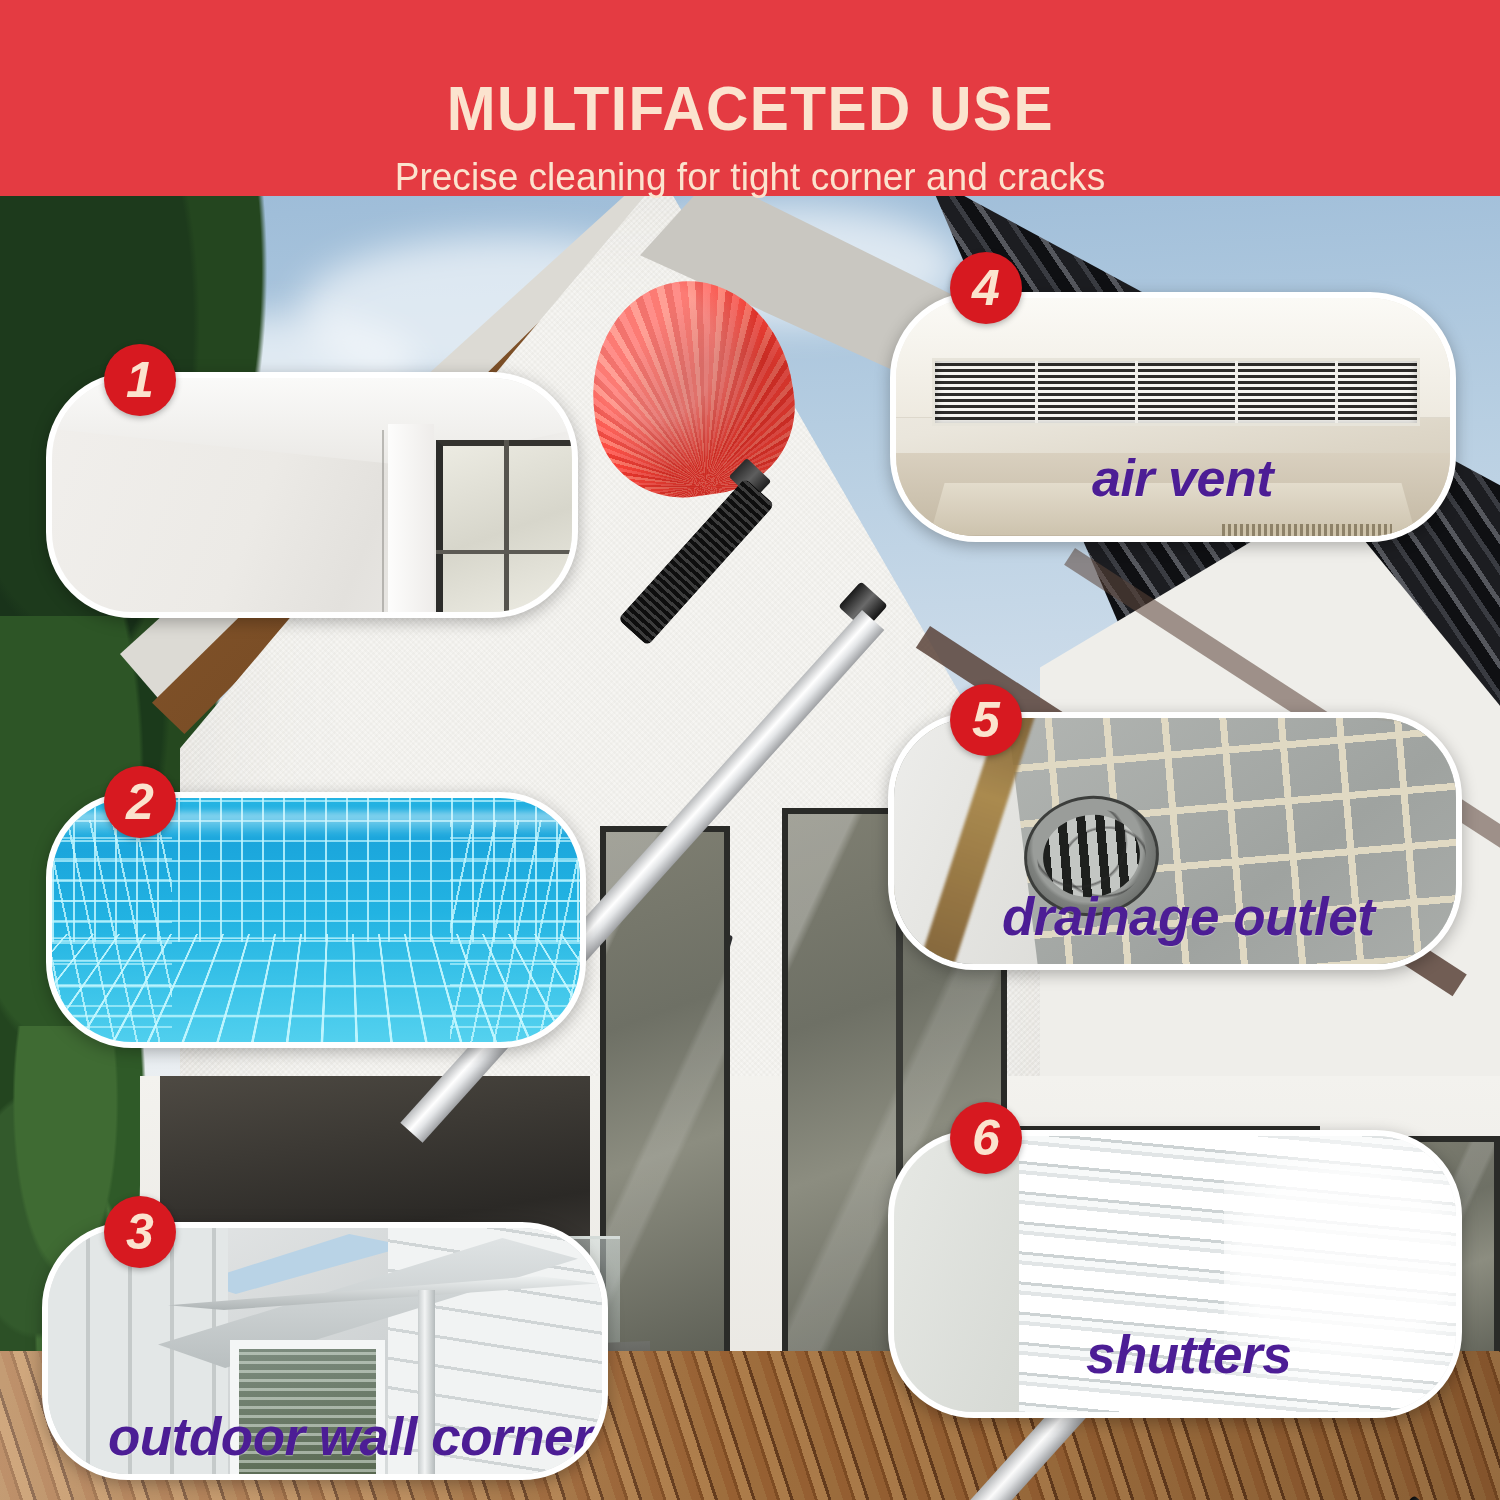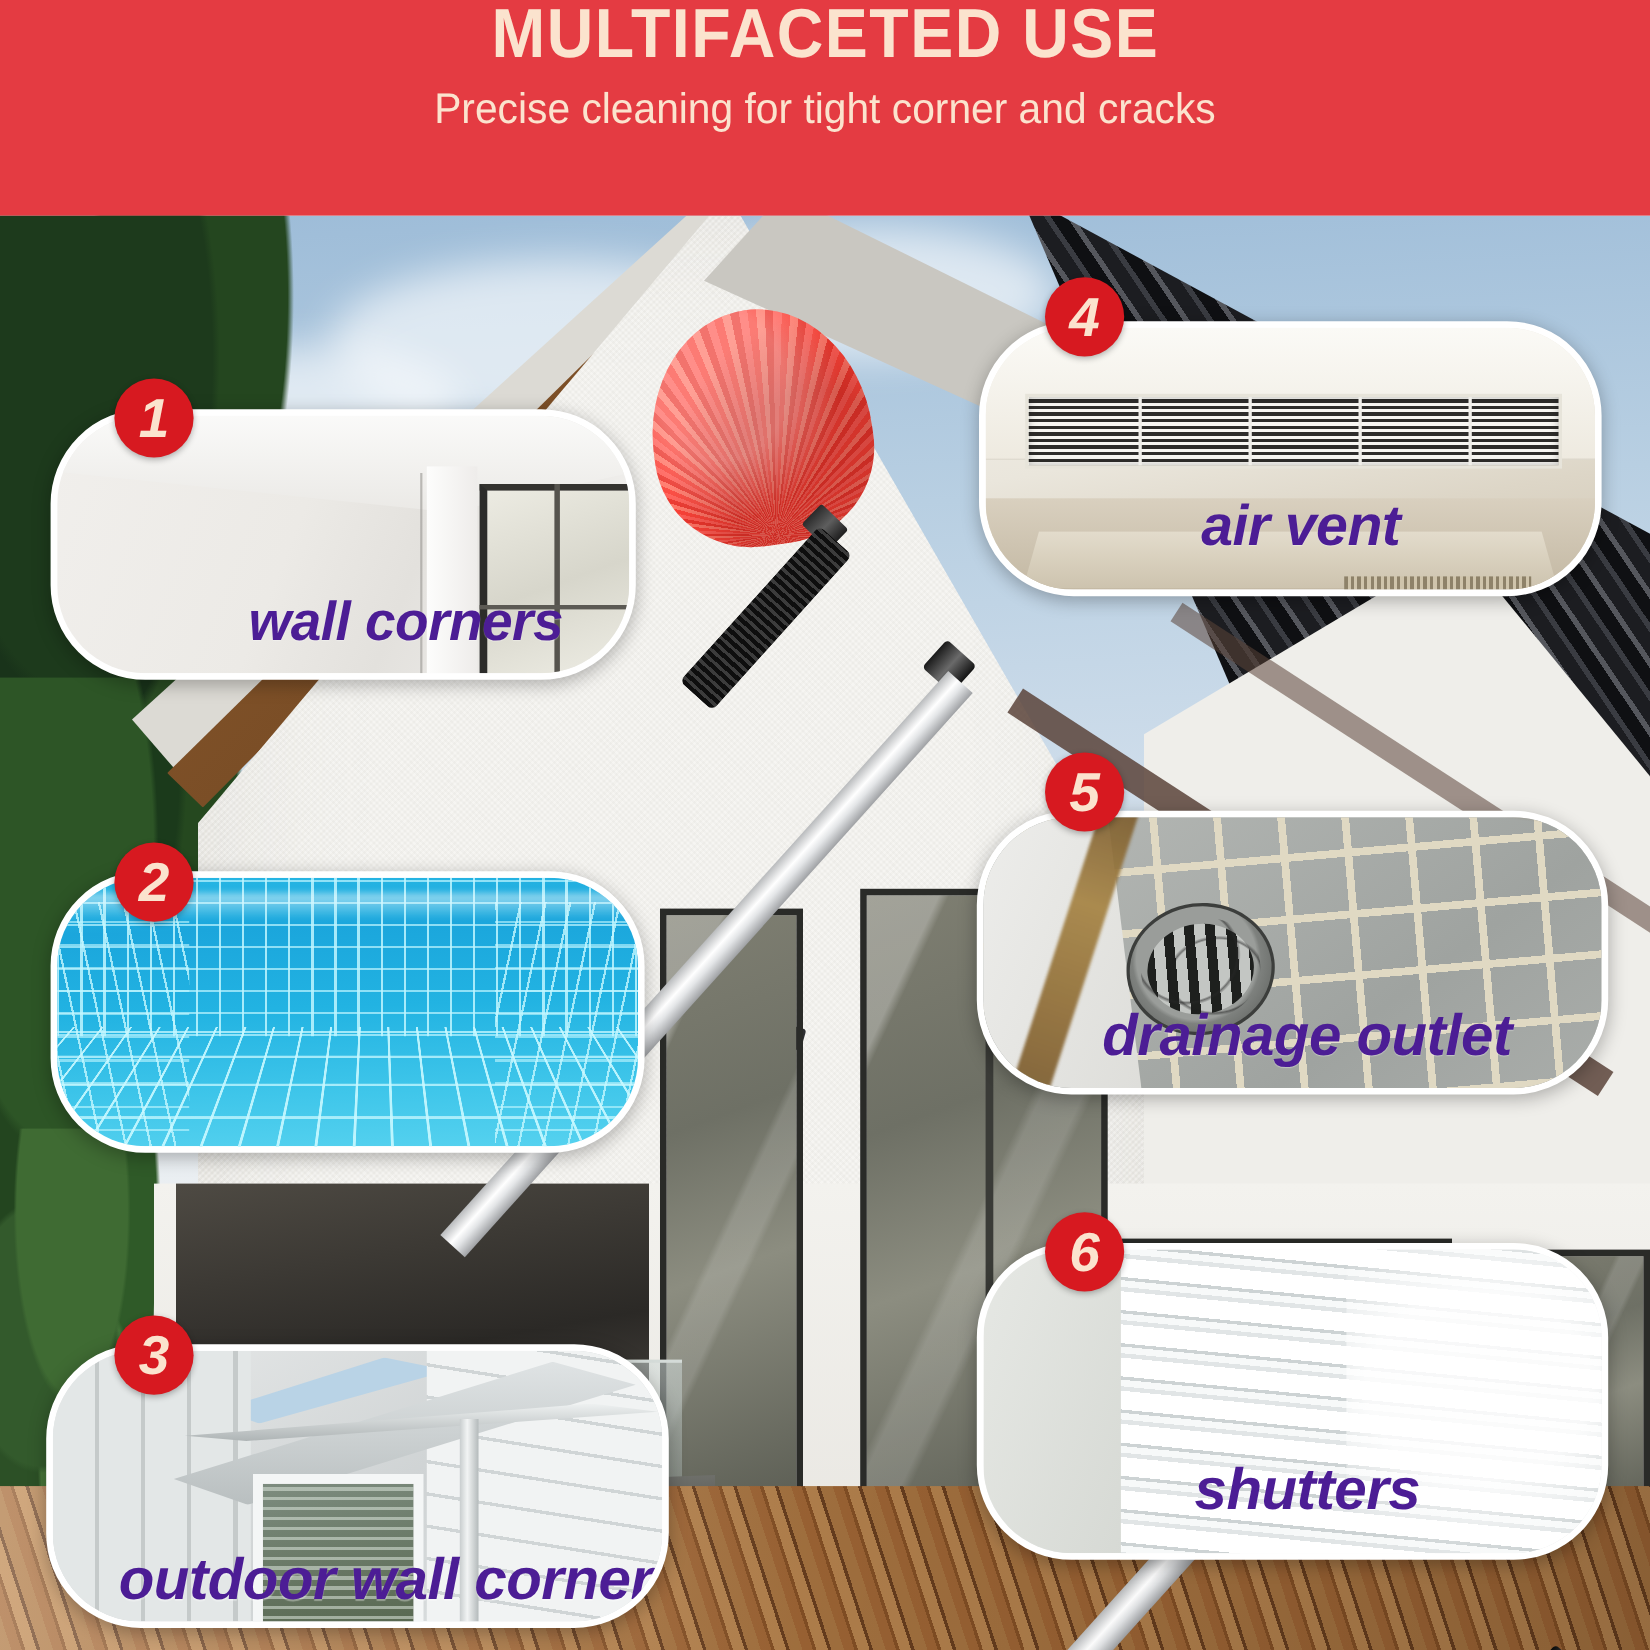--- a/index.html
+++ b/index.html
@@ -8,21 +8,21 @@
   body {
     font-family:"Liberation Sans", sans-serif;
     background:#fff;
     position:relative;
   }
 
   
   #banner{
     position:absolute; left:0; top:0; width:1500px; height:196px;
     background:#e43b42; z-index:60;
-    display:flex; flex-direction:column; align-items:center; justify-content:flex-start;
+    display:flex; flex-direction:column; align-items:center; justify-content:flex-end;
   }
   #banner-title{
     color:#fbe3ce;
     font-size:63px;
     font-weight:bold;
     letter-spacing:1.5px;
     line-height:1;
     transform:scaleX(.93);
     font-family:"Liberation Sans", sans-serif;
     white-space:nowrap;
@@ -402,21 +402,21 @@
     background:linear-gradient(180deg,#e3dccc,#cdc3ae);
     clip-path:polygon(3% 0%, 97% 0%, 100% 100%, 0% 100%);
   }
   #c4 .minigrille{
     position:absolute;left:326px;bottom:-2px;width:170px;height:14px;
     background:repeating-linear-gradient(90deg,#8e8269 0 3px,#cfc4ab 3px 6px);
   }
   #c4 .cap{left:196px;top:150px;font-size:52px;}
 
   
-  #c5{left:888px; top:712px; width:574px; height:258px;margin-top:25px;}
+  #c5{left:888px; top:712px; width:574px; height:258px;}
   #c5 .photo{background:linear-gradient(160deg,#d5d6d3,#b9bbb7 60%,#c9cbc7);}
   #c5 .tiles{
     position:absolute;left:-60px;top:-40px;width:760px;height:400px;
     background:
       repeating-linear-gradient(92deg, #e0d9c3 0 7px, transparent 7px 58px),
       repeating-linear-gradient(2deg, #e0d9c3 0 7px, transparent 7px 56px),
       linear-gradient(150deg,#b9bcb9,#9fa3a0 55%,#b2b5b2);
     transform:rotate(-7deg);
   }
   #c5 .wallside{
@@ -555,21 +555,20 @@
 
 <div class="card" id="c1">
   <div class="photo">
     <div class="ceil"></div>
     <div class="vcorner"></div>
     <div class="jamb"></div>
     <div class="win"></div>
     <div class="winm"></div>
     <div class="winh"></div>
   </div>
-  <div class="cap">wall corners</div>
 </div>
 <div class="badge" style="left:104px;top:344px;">1</div>
 
 <div class="card" id="c2">
   <div class="photo">
     <div class="grid-back"></div>
     <div class="grid-lw"></div>
     <div class="grid-rw"></div>
     <div class="grid-floor"></div>
     <div class="waterline"></div>

